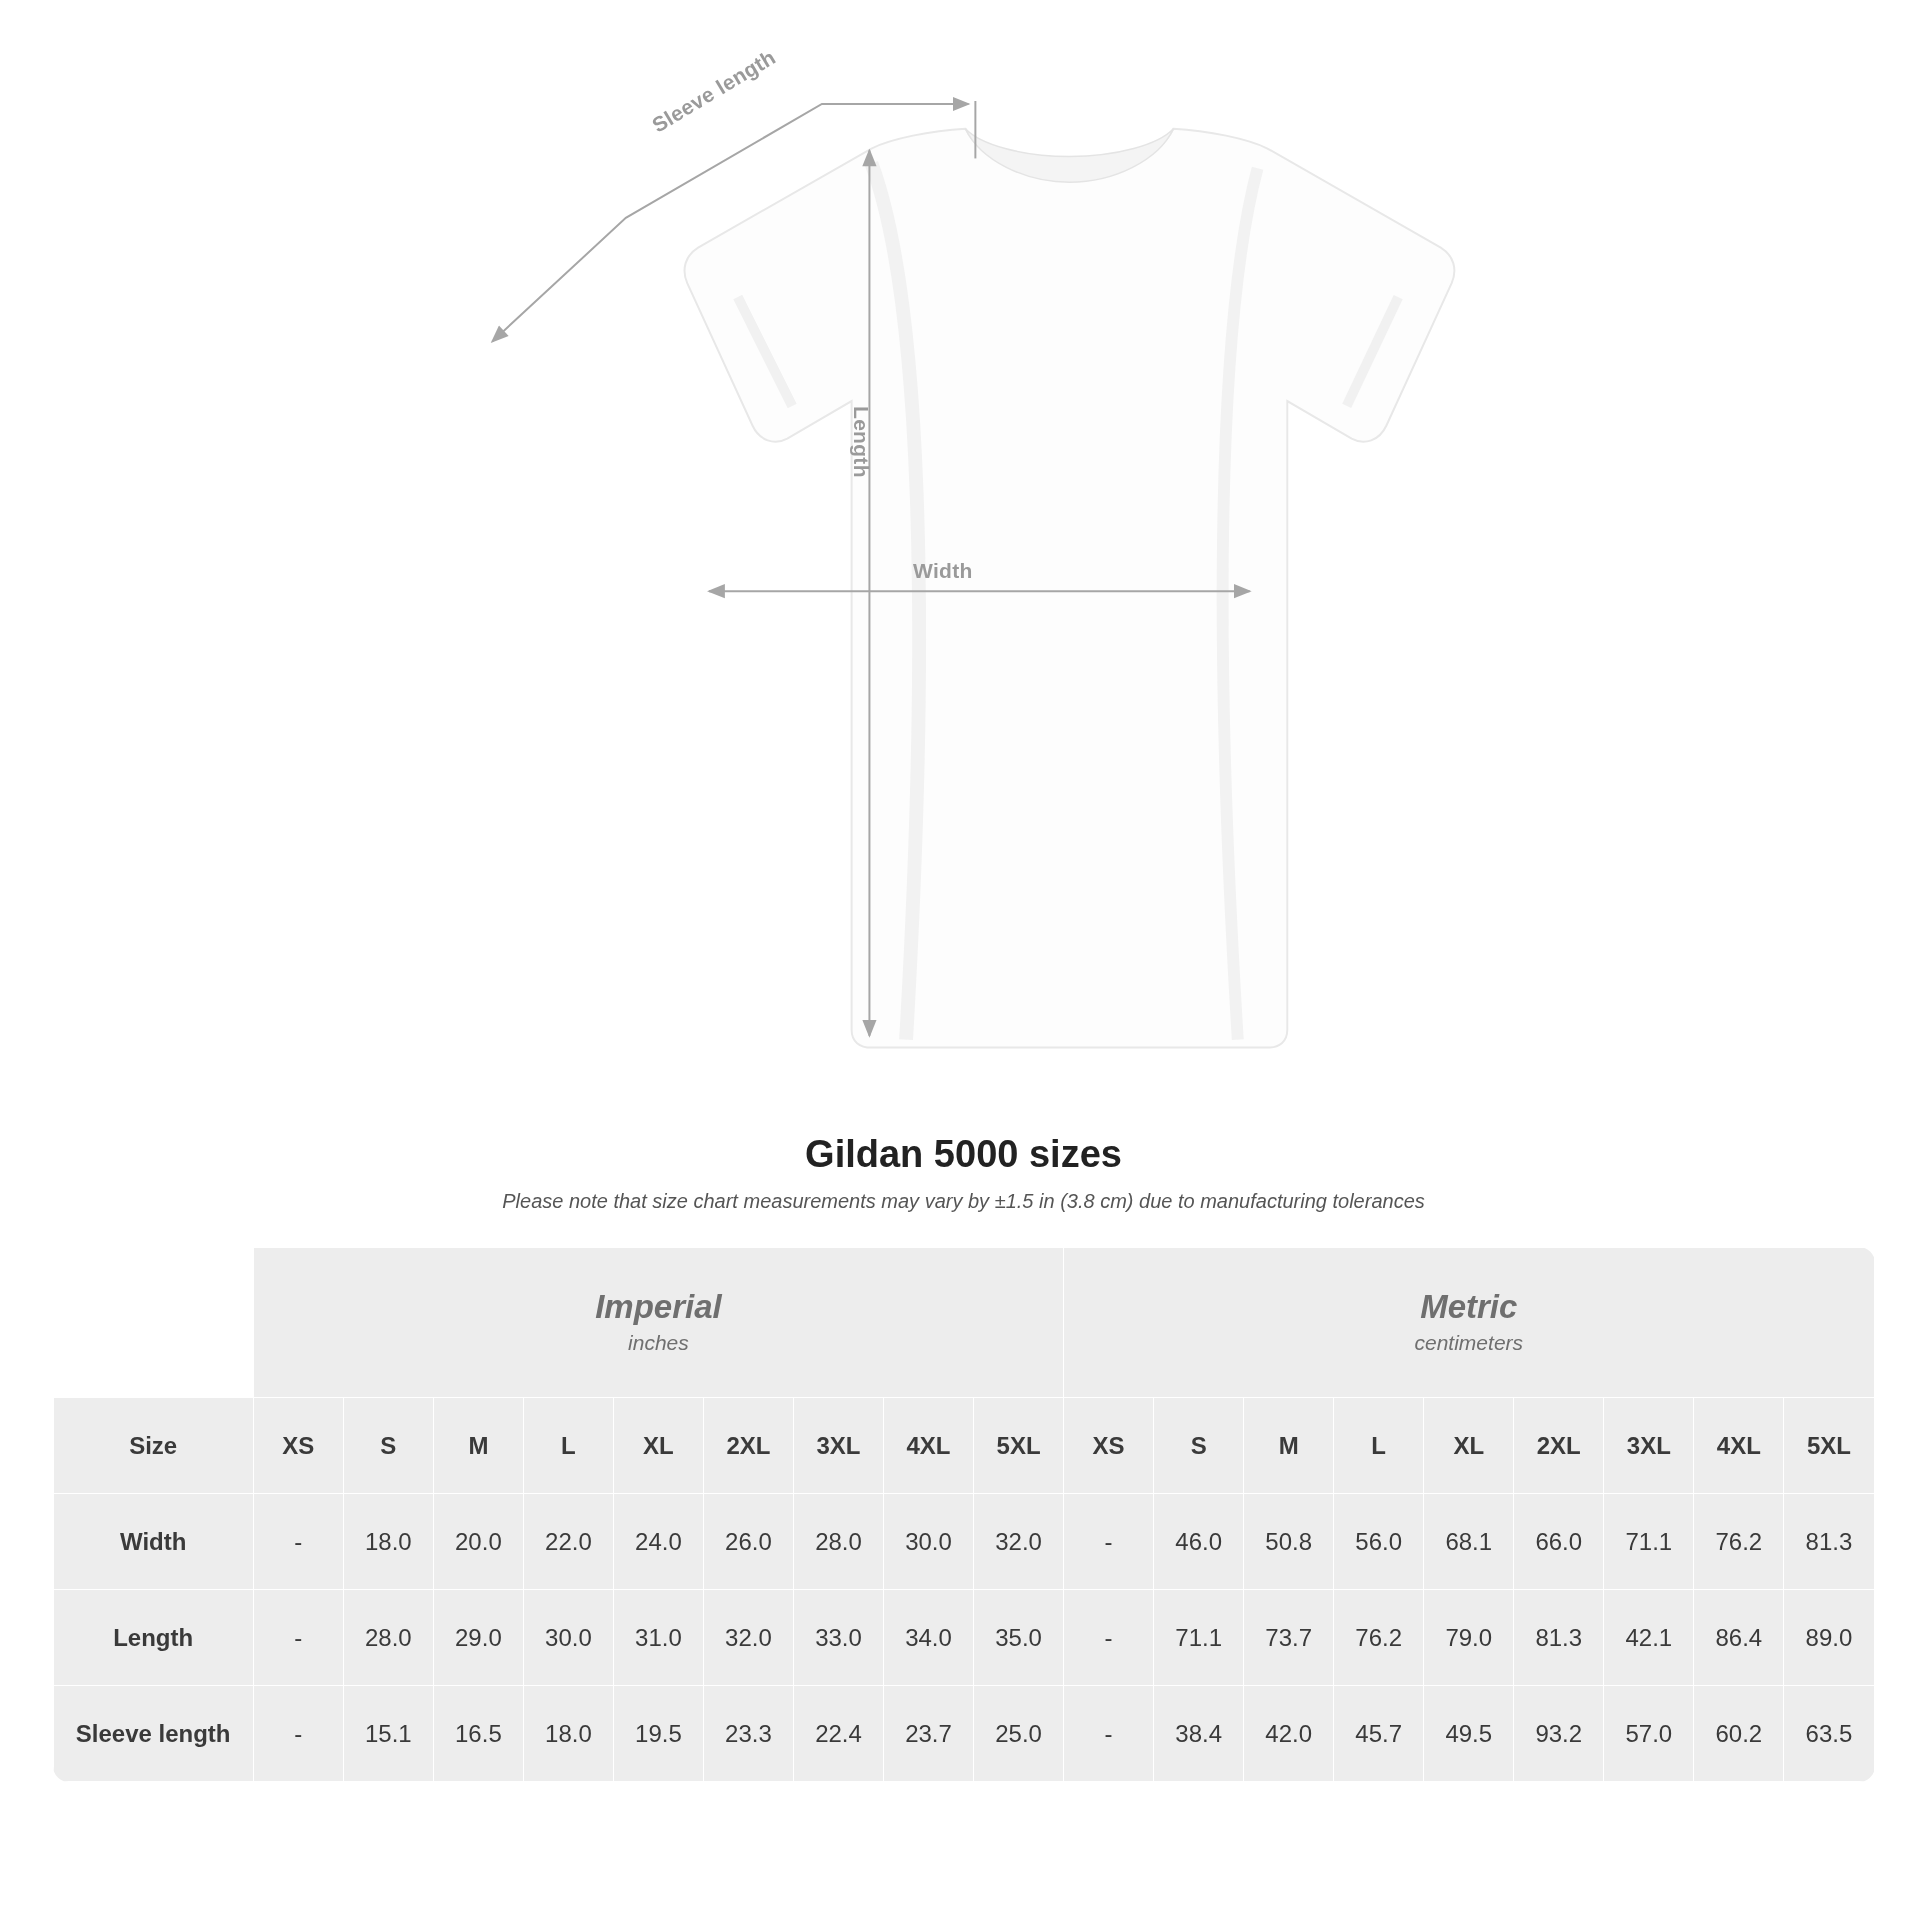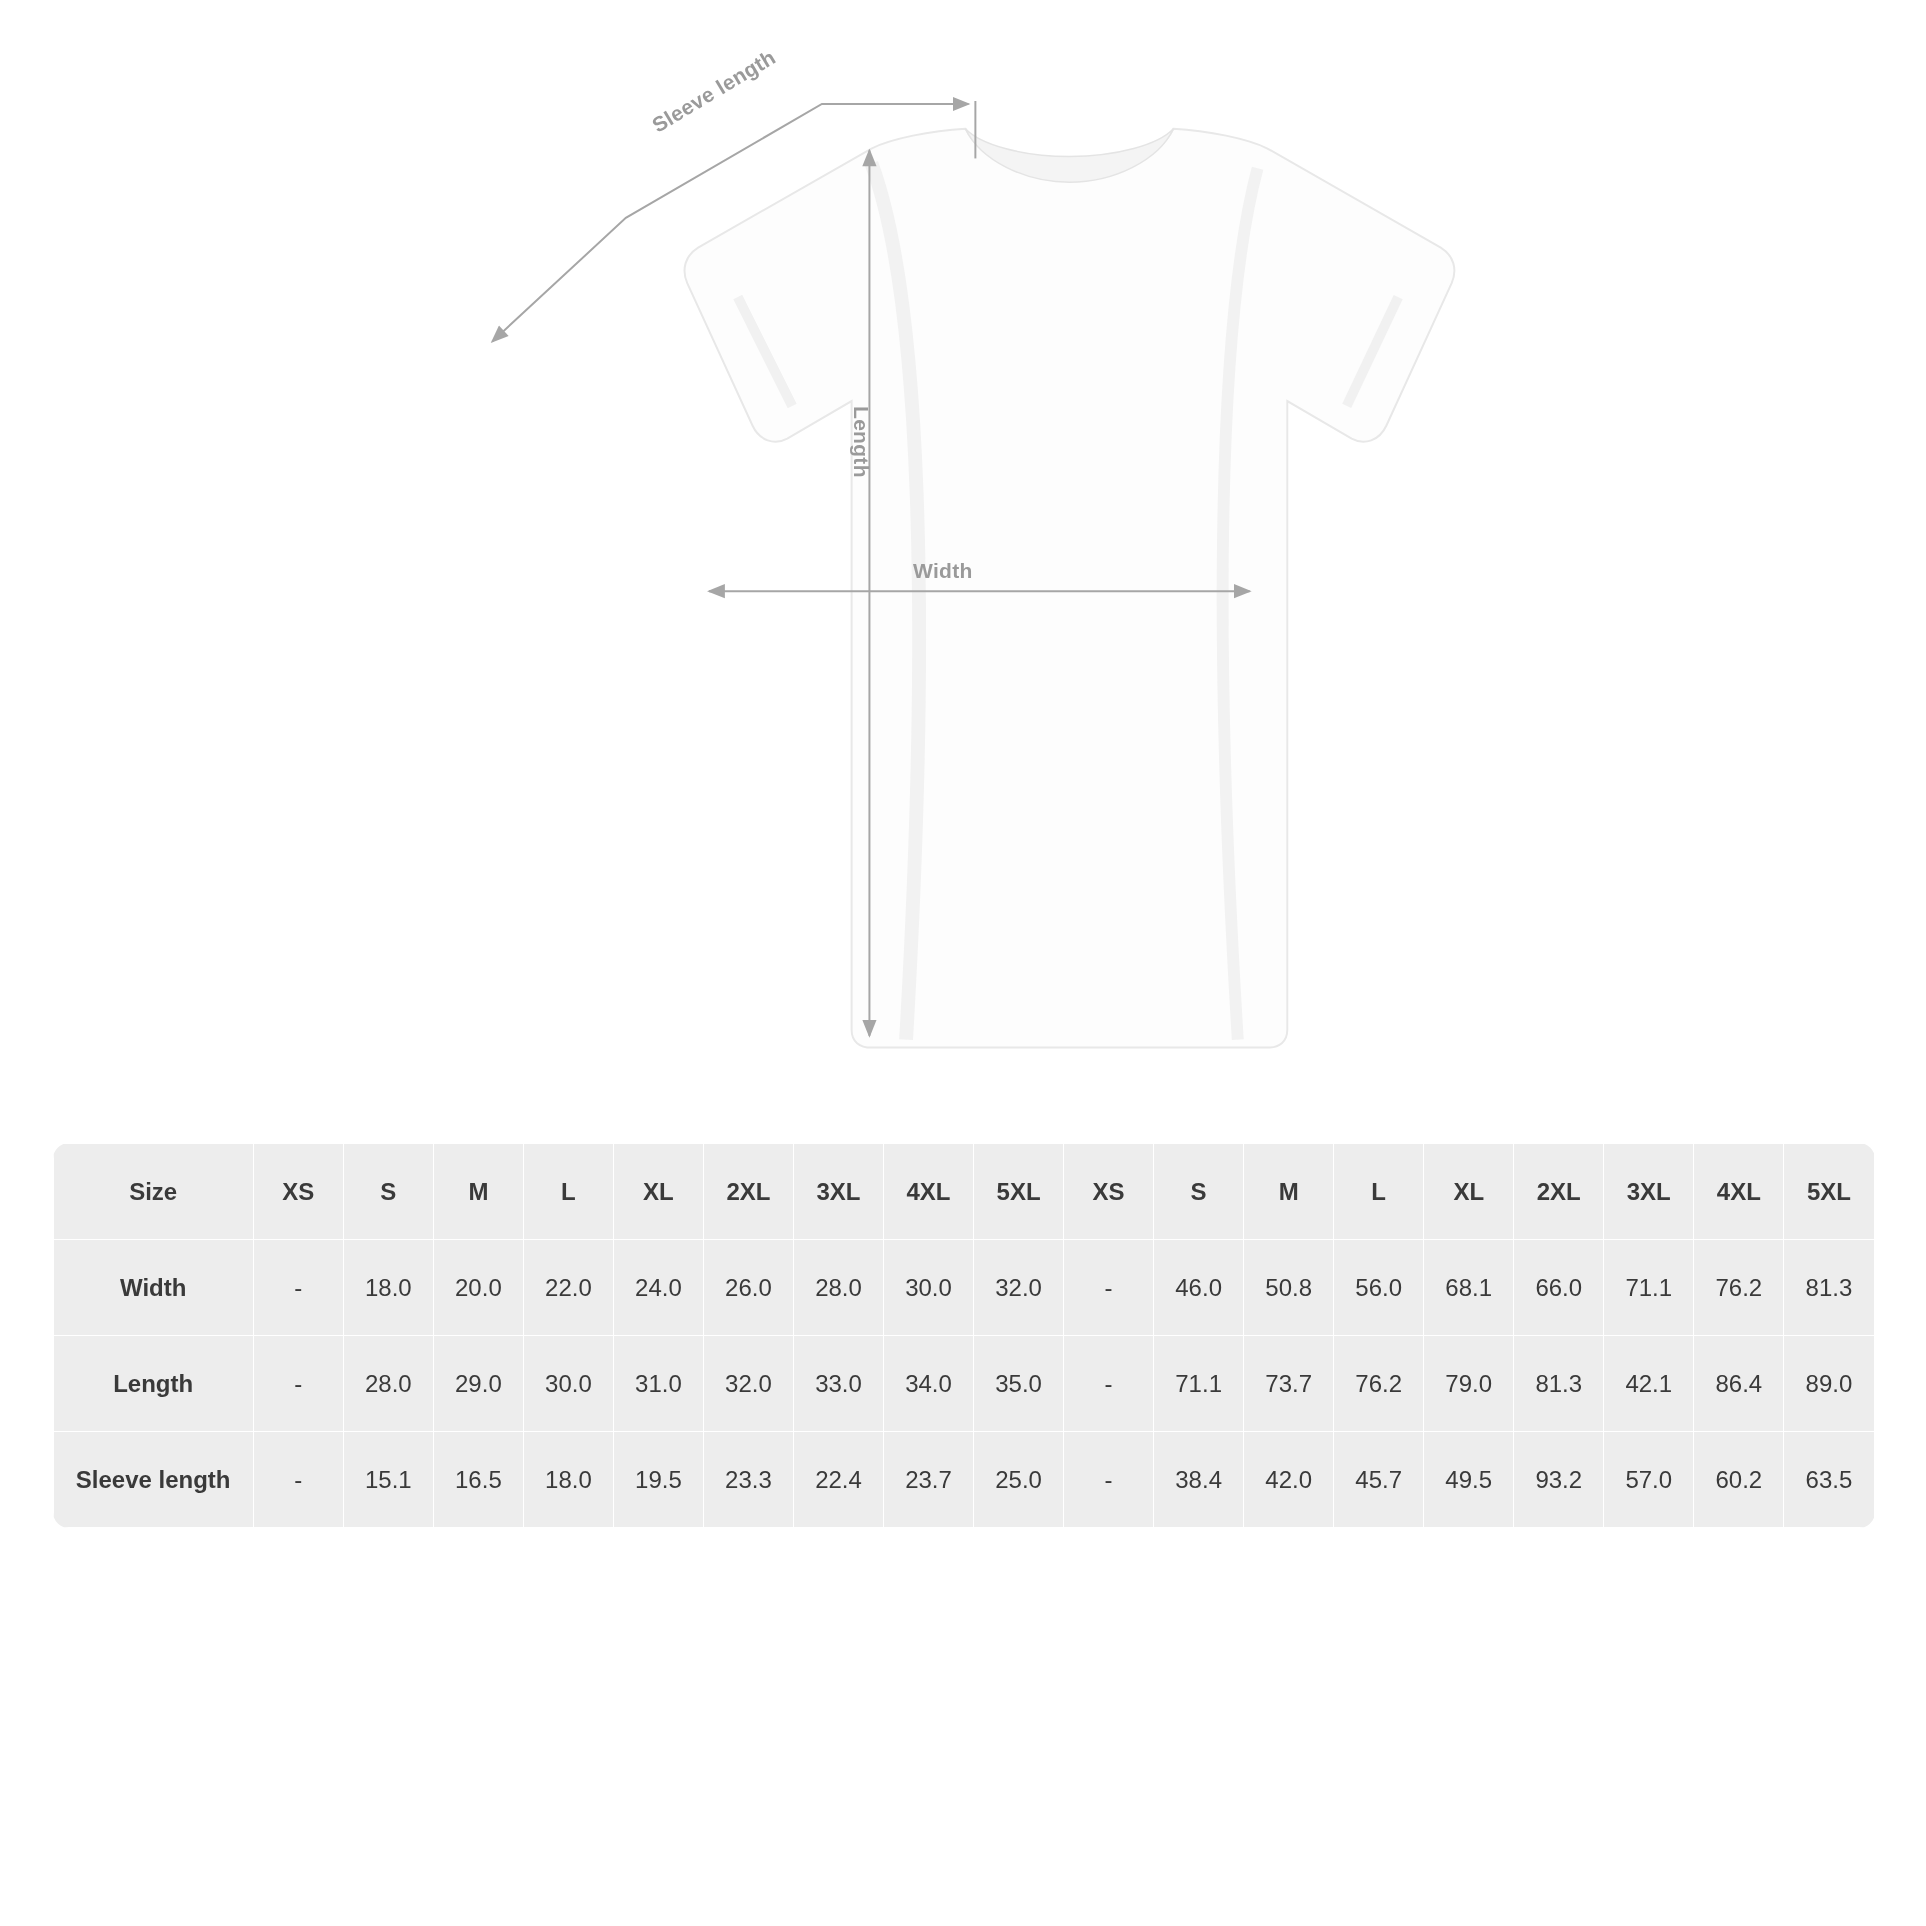--- a/index.html
+++ b/index.html
@@ -195,20 +195,24 @@
       <g>
         <line x1="716" y1="597" x2="1262" y2="597" stroke="#a6a6a6" stroke-width="2" marker-start="url(#arrowStart)" marker-end="url(#arrowEnd)"></line>
       </g>
     </svg>
 
     <div class="dim-label lbl-sleeve">Sleeve length</div>
     <div class="dim-label lbl-length">Length</div>
     <div class="dim-label lbl-width">Width</div>
   </div>
 
+  <div class="heading-block">
+    <h1 class="title">Gildan 5000 sizes</h1>
+    <p class="subtitle">Please note that size chart measurements may vary by ±1.5 in (3.8 cm) due to manufacturing tolerances</p>
+  </div>
 
   <div class="table-wrap">
     <table class="size-table">
       <colgroup>
         <col class="col-label">
         <col class="col-data">
           <col class="col-data">
           <col class="col-data">
           <col class="col-data">
         <col class="col-data">
@@ -220,20 +224,31 @@
           <col class="col-data">
           <col class="col-data">
           <col class="col-data">
         <col class="col-data">
           <col class="col-data">
           <col class="col-data">
           <col class="col-data">
           <col class="col-data">
       </colgroup>
       <tbody id="table-body">
+          <tr class="unit-row">
+            <td class="blank-cell"></td>
+            <td class="unit-cell" colspan="9">
+              <div class="unit-name">Imperial</div>
+              <div class="unit-sub">inches</div>
+            </td>
+            <td class="unit-cell" colspan="9">
+              <div class="unit-name">Metric</div>
+              <div class="unit-sub">centimeters</div>
+            </td>
+          </tr>
           <tr class="hdr-row">
             <td>Size</td>
             <td>XS</td>
             <td>S</td>
             <td>M</td>
             <td>L</td>
             <td>XL</td>
             <td>2XL</td>
             <td>3XL</td>
             <td>4XL</td>

